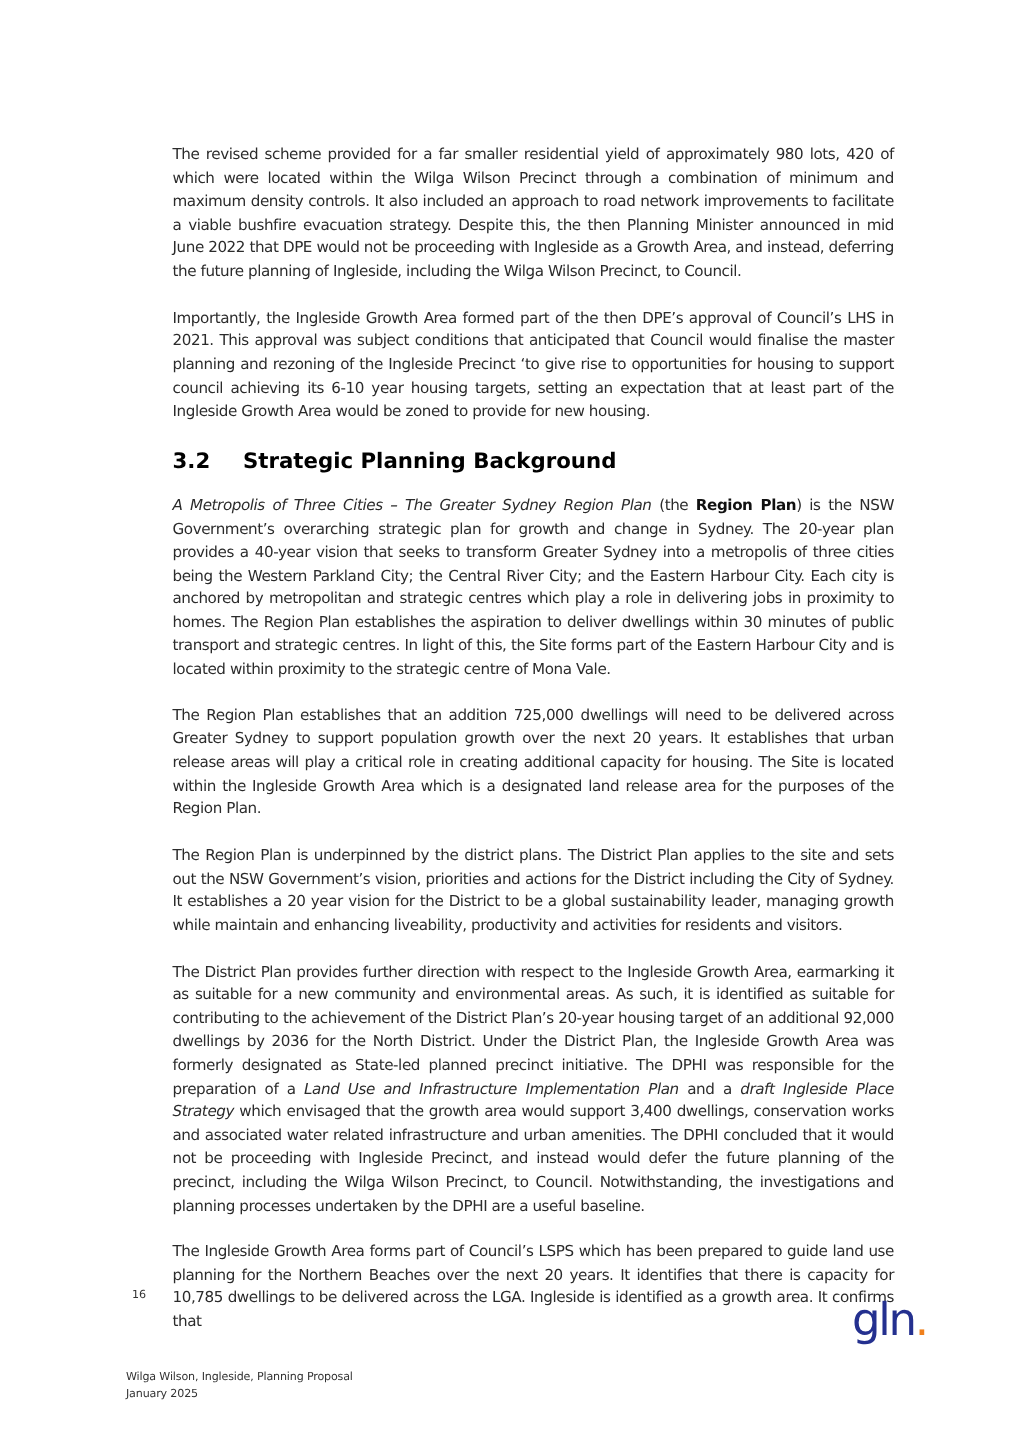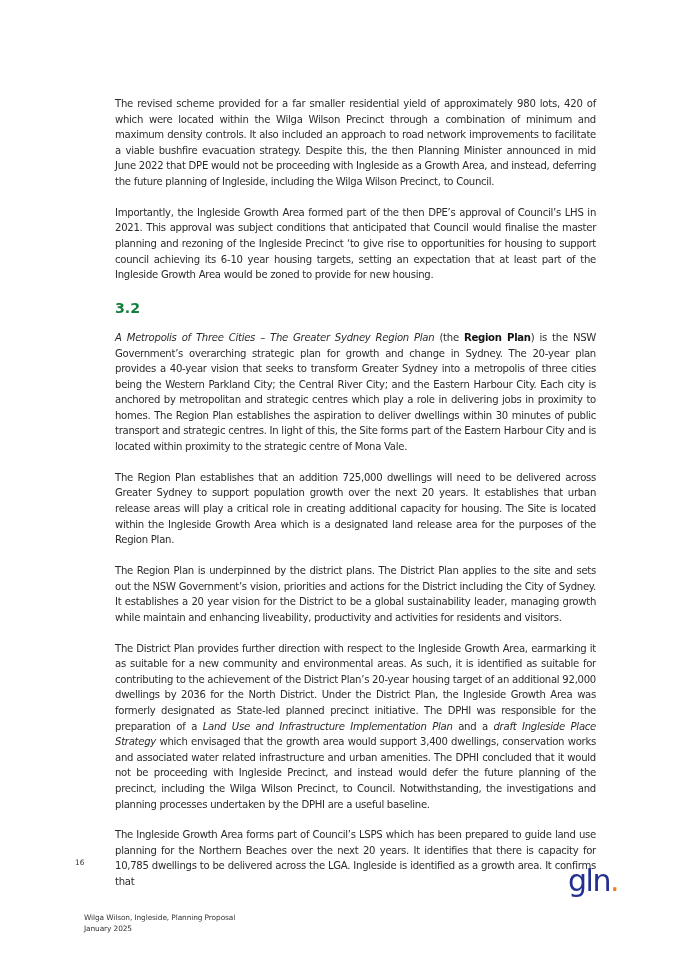--- a/index.html
+++ b/index.html
@@ -2,41 +2,42 @@
 <html><head>
   <meta charset="utf-8">
   <style>
     html, body { margin: 0; padding: 0; background: #ffffff; }
     body { width: 675px; height: 955px; position: relative; overflow: hidden;
       font-family: "DejaVu Sans", sans-serif; color: #2b2b2b; }
     .page { position: absolute; left: 0; top: 0; width: 673px; height: 955px; background: #fff; }
     .content { position: absolute; left: 115px; top: 96px; width: 481px; }
     p.body { margin: 0 0 15.2px 0; font-size: 10.1px; line-height: 15.6px; text-align: justify;
       letter-spacing: -0.28px; word-spacing: 0px; }
-    .heading { display: flex; align-items: baseline; margin: 2px 0 12px 0; color: #15803d;
+    .heading { display: flex; align-items: baseline; margin: 2px 0 12px 0; color: #000000;
       font-weight: bold; font-size: 14.2px; line-height: 20px; }
     .heading .num { width: 47px; }
     i { font-style: italic; }
     b { font-weight: bold; color: #111; }
-    .footer-pg { position: absolute; left: 75px; top: 858px; font-size: 7.4px; color: #333; }
+    .footer-pg { position: absolute; left: 88px; top: 858px; font-size: 7.4px; color: #333; }
     .footer-title { position: absolute; left: 84px; top: 912px; font-size: 7.4px; line-height: 11px; color: #333; letter-spacing: -0.1px; }
     .logo { position: absolute; left: 568px; top: 866px; font-size: 30px; font-weight: normal;
       color: #24308f; letter-spacing: -1.5px; font-family: "DejaVu Sans", sans-serif; line-height: 30px; }
     .logo .dot { color: #f0801c; }
   </style>
 </head>
 <body>
 
 <div class="page">
   <div class="content">
     <p class="body">The revised scheme provided for a far smaller residential yield of approximately 980 lots, 420 of which were located within the Wilga Wilson Precinct through a combination of minimum and maximum density controls. It also included an approach to road network improvements to facilitate a viable bushfire evacuation strategy. Despite this, the then Planning Minister announced in mid June 2022 that DPE would not be proceeding with Ingleside as a Growth Area, and instead, deferring the future planning of Ingleside, including the Wilga Wilson Precinct, to Council.</p>
     <p class="body">Importantly, the Ingleside Growth Area formed part of the then DPE’s approval of Council’s LHS in 2021. This approval was subject conditions that anticipated that Council would finalise the master planning and rezoning of the Ingleside Precinct ‘to give rise to opportunities for housing to support council achieving its 6-10 year housing targets, setting an expectation that at least part of the Ingleside Growth Area would be zoned to provide for new housing.</p>
 
     <div class="heading">
       <span class="num">3.2</span>
+      <span>Strategic Planning Background</span>
     </div>
 
     <p class="body"><i>A Metropolis of Three Cities – The Greater Sydney Region Plan</i><span> (the </span><b>Region Plan</b><span>) is the NSW Government’s overarching strategic plan for growth and change in Sydney. The 20-year plan provides a 40-year vision that seeks to transform Greater Sydney into a metropolis of three cities being the Western Parkland City; the Central River City; and the Eastern Harbour City. Each city is anchored by metropolitan and strategic centres which play a role in delivering jobs in proximity to homes. The Region Plan establishes the aspiration to deliver dwellings within 30 minutes of public transport and strategic centres. In light of this, the Site forms part of the Eastern Harbour City and is located within proximity to the strategic centre of Mona Vale.</span></p>
 
     <p class="body">The Region Plan establishes that an addition 725,000 dwellings will need to be delivered across Greater Sydney to support population growth over the next 20 years. It establishes that urban release areas will play a critical role in creating additional capacity for housing. The Site is located within the Ingleside Growth Area which is a designated land release area for the purposes of the Region Plan.</p>
     <p class="body">The Region Plan is underpinned by the district plans. The District Plan applies to the site and sets out the NSW Government’s vision, priorities and actions for the District including the City of Sydney. It establishes a 20 year vision for the District to be a global sustainability leader, managing growth while maintain and enhancing liveability, productivity and activities for residents and visitors.</p>
 
     <p class="body"><span>The District Plan provides further direction with respect to the Ingleside Growth Area, earmarking it as suitable for a new community and environmental areas. As such, it is identified as suitable for contributing to the achievement of the District Plan’s 20-year housing target of an additional 92,000 dwellings by 2036 for the North District. Under the District Plan, the Ingleside Growth Area was formerly designated as State-led planned precinct initiative. The DPHI was responsible for the preparation of a </span><i>Land Use and Infrastructure Implementation Plan</i><span> and a </span><i>draft Ingleside Place Strategy</i><span> which envisaged that the growth area would support 3,400 dwellings, conservation works and associated water related infrastructure and urban amenities. The DPHI concluded that it would not be proceeding with Ingleside Precinct, and instead would defer the future planning of the precinct, including the Wilga Wilson Precinct, to Council. Notwithstanding, the investigations and planning processes undertaken by the DPHI are a useful baseline.</span></p>
 
     <p class="body">The Ingleside Growth Area forms part of Council’s LSPS which has been prepared to guide land use planning for the Northern Beaches over the next 20 years. It identifies that there is capacity for 10,785 dwellings to be delivered across the LGA. Ingleside is identified as a growth area. It confirms that</p>

